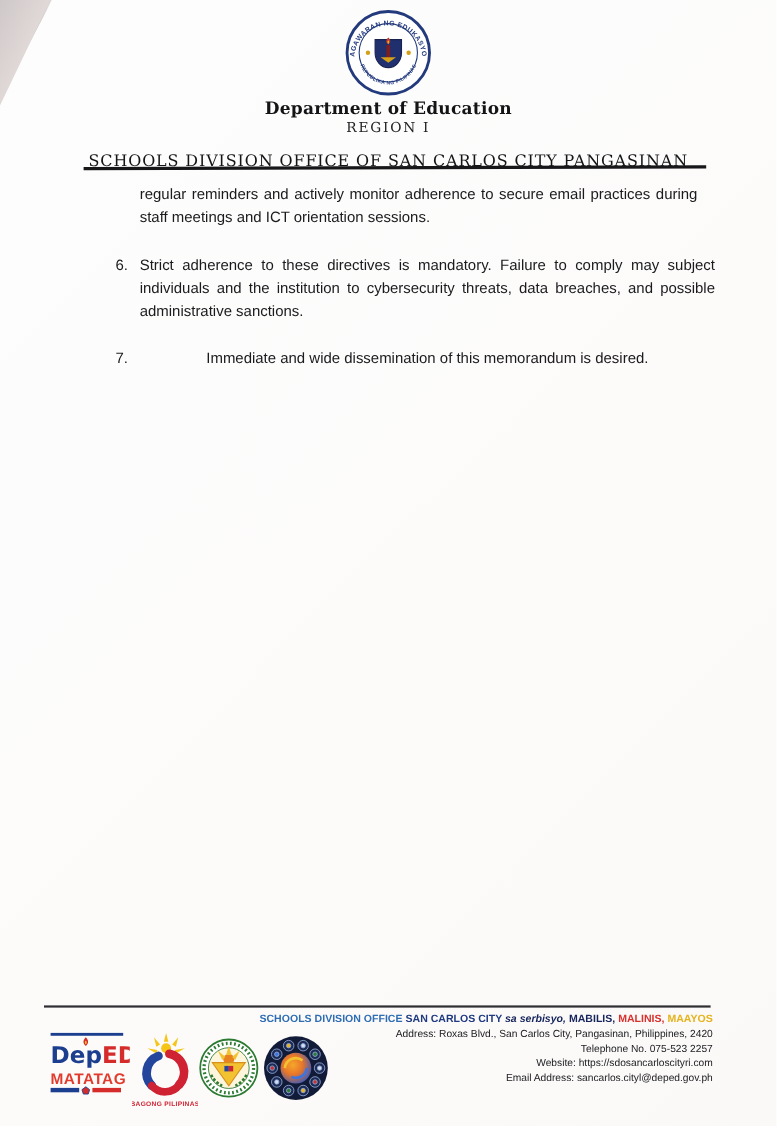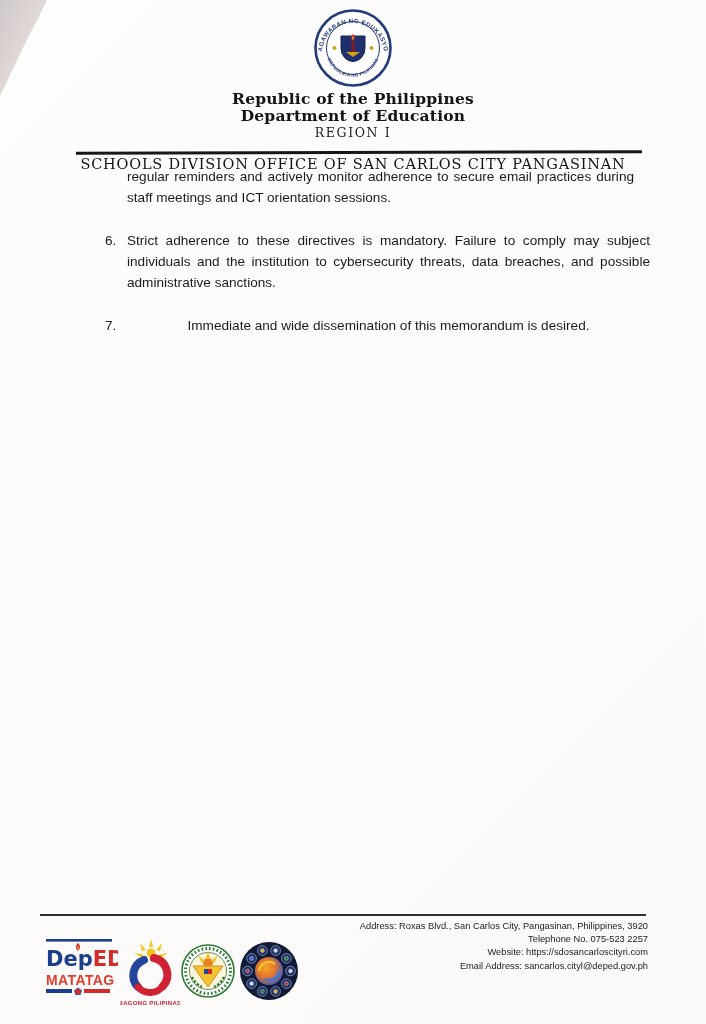--- a/index.html
+++ b/index.html
@@ -103,21 +103,20 @@
       </text>
       <circle cx="21.5" cy="40" r="2" fill="#d4a017"></circle>
       <circle cx="58.5" cy="40" r="2" fill="#d4a017"></circle>
       <path d="M28 28 h24 v12 a12 13.5 0 0 1 -24 0 z" fill="#20306f" stroke="#17224f" stroke-width="1"></path>
       <rect x="38.3" y="33" width="3.4" height="14" fill="#7e1d1d"></rect>
       <path d="M40 26 c-2.6 2.4 -2.2 4.6 0 6.4 c2.2 -1.8 2.6 -4 0 -6.4 z" fill="#c0392b"></path>
       <path d="M40 28.6 c-1.2 1.3 -1 2.4 0 3.3 c1 -0.9 1.2 -2 0 -3.3 z" fill="#e8b422"></path>
       <path d="M33 44 h14 l-7 5 z" fill="#d4a017"></path>
     </svg>
 
-    <div class="h-republic">Republic of the Philippines</div>
     <div class="h-department">Department of Education</div>
     <div class="h-region">REGION I</div>
     <div class="h-office">SCHOOLS DIVISION OFFICE OF SAN CARLOS CITY PANGASINAN</div>
   </div>
   <div class="header-rule"></div>
 
   <div class="body-block">
 
     <p class="cont-para">regular reminders and actively monitor adherence to secure email practices during staff meetings and ICT orientation sessions.</p>
 
@@ -210,19 +209,27 @@
           <circle cx="26.4" cy="17.6" r="2" fill="#e8b422"></circle>
         <circle cx="39.6" cy="17.6" r="4.8" fill="#1d2c55"></circle>
           <circle cx="39.6" cy="17.6" r="2" fill="#d0dcf2"></circle>
         <circle cx="50.4" cy="25.4" r="4.8" fill="#1d2c55"></circle>
           <circle cx="50.4" cy="25.4" r="2" fill="#2d7a33"></circle>
       </g>
     </svg>
   </div>
 
   <div class="footer-text">
-    <div>Address: Roxas Blvd., San Carlos City, Pangasinan, Philippines, 3920</div>
+    <div class="tagline">
+      <span class="tag-office">SCHOOLS DIVISION OFFICE</span>
+      <span class="tag-city">SAN CARLOS CITY</span>
+      <span class="tag-serbisyo">sa serbisyo,</span>
+      <span class="tag-mabilis">MABILIS,</span>
+      <span class="tag-malinis">MALINIS,</span>
+      <span class="tag-maayos">MAAYOS</span>
+    </div>
+    <div>Address: Roxas Blvd., San Carlos City, Pangasinan, Philippines, 2420</div>
     <div>Telephone No.  075-523 2257</div>
     <div>Website: https://sdosancarloscityri.com</div>
     <div>Email Address: sancarlos.cityl@deped.gov.ph</div>
   </div>
 
 </div>
 
 </body></html>

